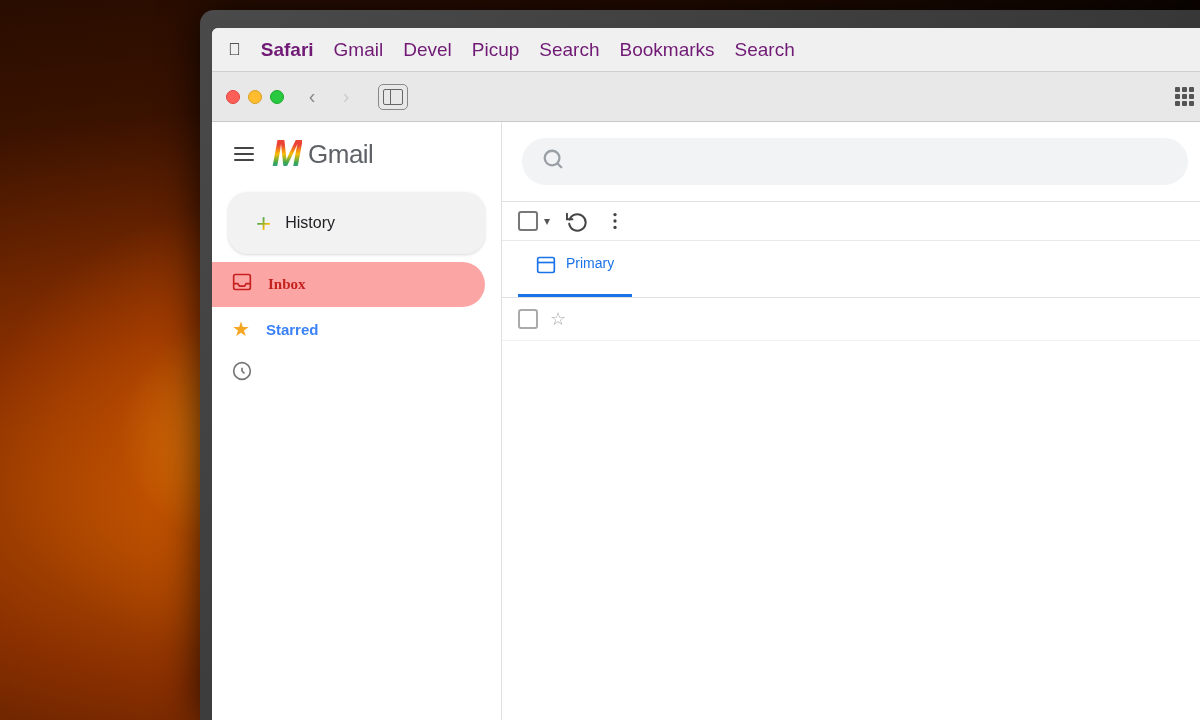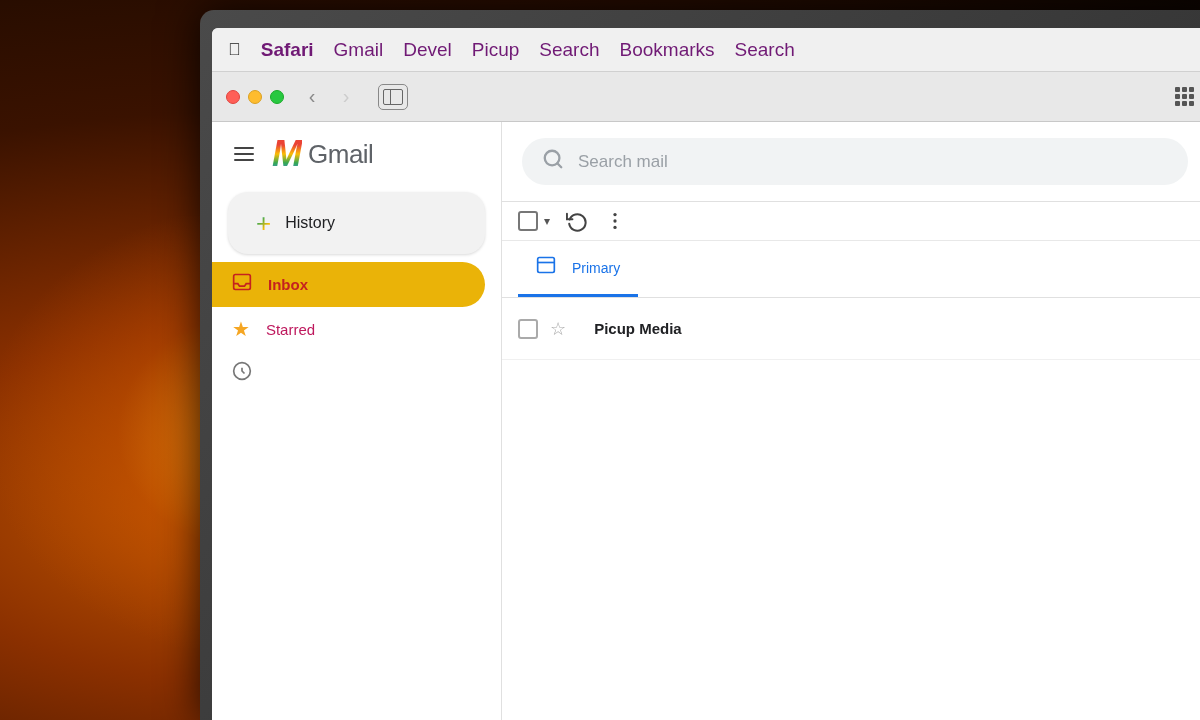--- a/index.html
+++ b/index.html
@@ -254,40 +254,41 @@
       display: flex;
       align-items: center;
       gap: 16px;
       padding: 10px 20px;
       cursor: pointer;
       border-radius: 0 24px 24px 0;
       margin-right: 16px;
     }
 
     .sidebar-nav-item.active {
-      background: #eab308;
+      background: #fca5a5;
+      font-family: Liberation Serif, serif;
     }
 
     .nav-icon {
       font-size: 20px;
       color: #444;
     }
 
     .nav-icon.active-red {
       color: #c5221f;
     }
 
     .nav-icon.star {
       color: #f5a623;
     }
 
     .nav-label {
       font-size: 15px;
-      color: #be185d;
-      font-weight: 400;
+      color: #3b82f6;
+      font-weight: 700;
     }
 
     .nav-label.active-red {
       color: #c5221f;
       font-weight: 600;
     }
 
     
     .gmail-main {
       flex: 1;
@@ -366,22 +367,21 @@
 
     
     .category-tabs {
       display: flex;
       border-bottom: 1px solid #e0e0e0;
       padding: 0 16px;
     }
 
     .category-tab {
       display: flex;
-      align-items: center;
-      gap: 16px;
+      gap: 10px;
       padding: 14px 18px;
       cursor: pointer;
       color: #5f6368;
       font-size: 14px;
       border-bottom: 3px solid transparent;
     }
 
     .category-tab.active {
       color: #1a73e8;
       border-bottom: 3px solid #1a73e8;
@@ -519,21 +519,20 @@
       <div class="gmail-main">
 
         <div class="search-area">
           <div class="search-bar">
             <span class="search-icon-svg">
               <svg width="22" height="22" viewBox="0 0 24 24" fill="none" stroke="#9aa0a6" stroke-width="2.5" stroke-linecap="round">
                 <circle cx="11" cy="11" r="8"></circle>
                 <line x1="21" y1="21" x2="16.65" y2="16.65"></line>
               </svg>
             </span>
-            <span class="search-placeholder">Search mail</span>
           </div>
         </div>
 
         <div class="toolbar-row">
           <div style="display:flex; align-items:center; gap:6px;">
             <div class="checkbox-btn"></div>
             <span class="dropdown-arrow">▾</span>
           </div>
           <div class="refresh-btn">
             <svg width="22" height="22" viewBox="0 0 24 24" fill="none" stroke="#444" stroke-width="2.2" stroke-linecap="round">
@@ -559,21 +558,20 @@
               </svg>
             </span>
             <span>Primary</span>
           </div>
         </div>
 
         <div class="email-list">
           <div class="email-row">
             <div style="width:20px; height:20px; border:2px solid #aaa; border-radius:3px;"></div>
             <div style="font-size:18px; color:#aaa;">☆</div>
-            <span class="picup-media-text">Picup Media</span>
           </div>
         </div>
 
       </div>
     </div>
 
   </div>
 </div>
 
 </body></html>

